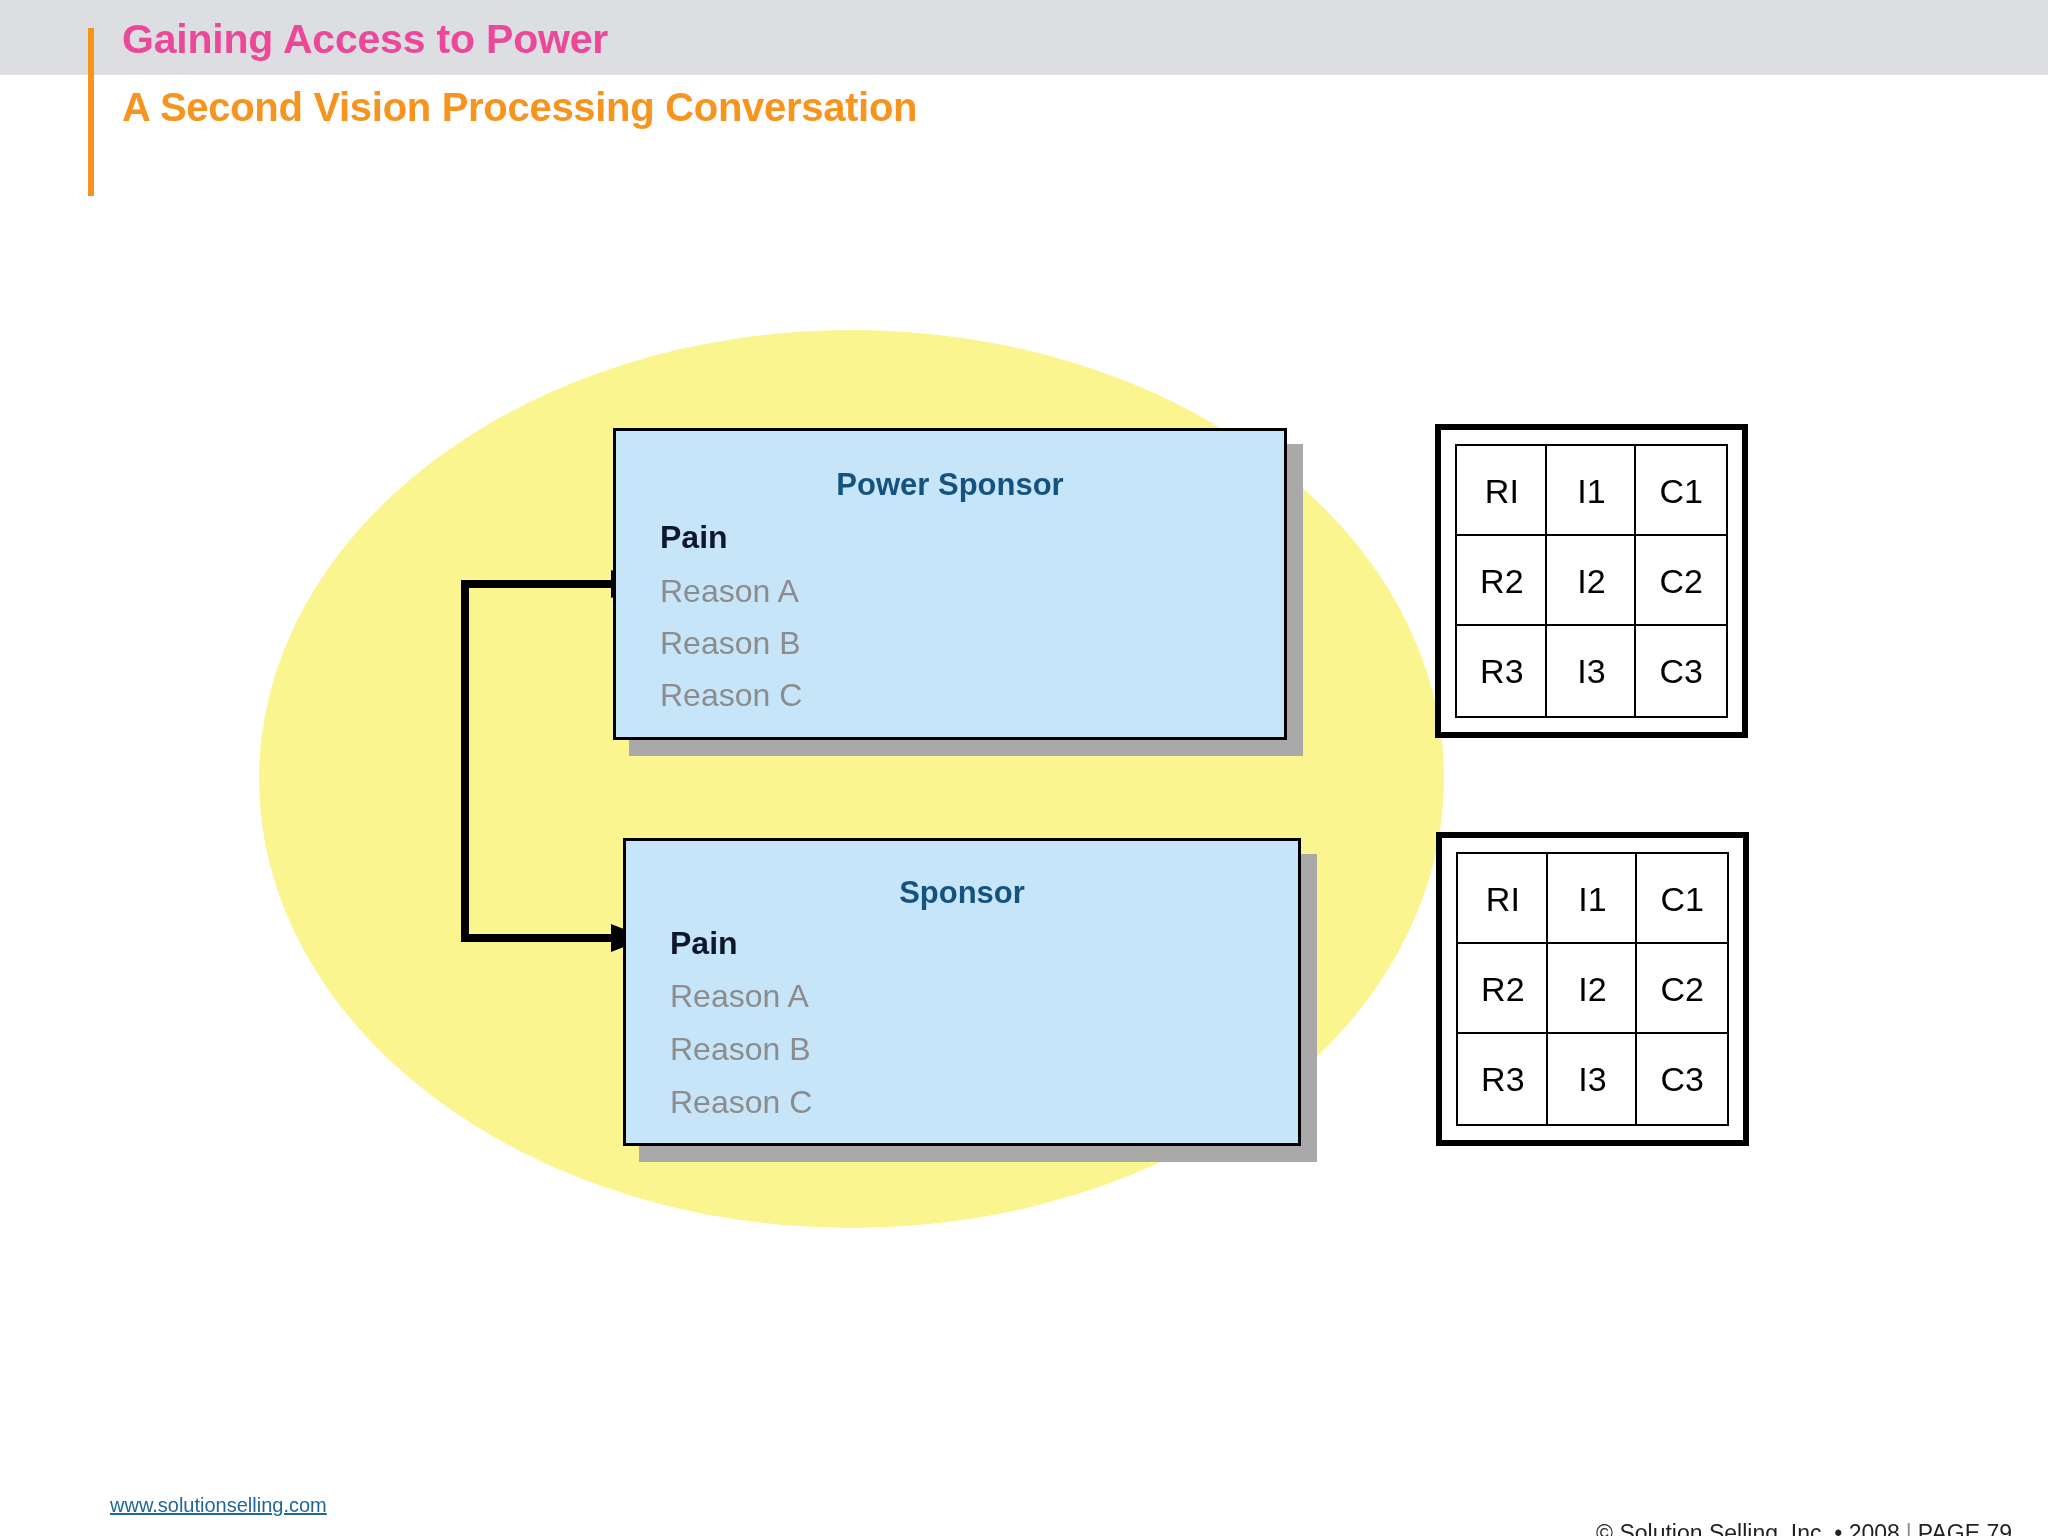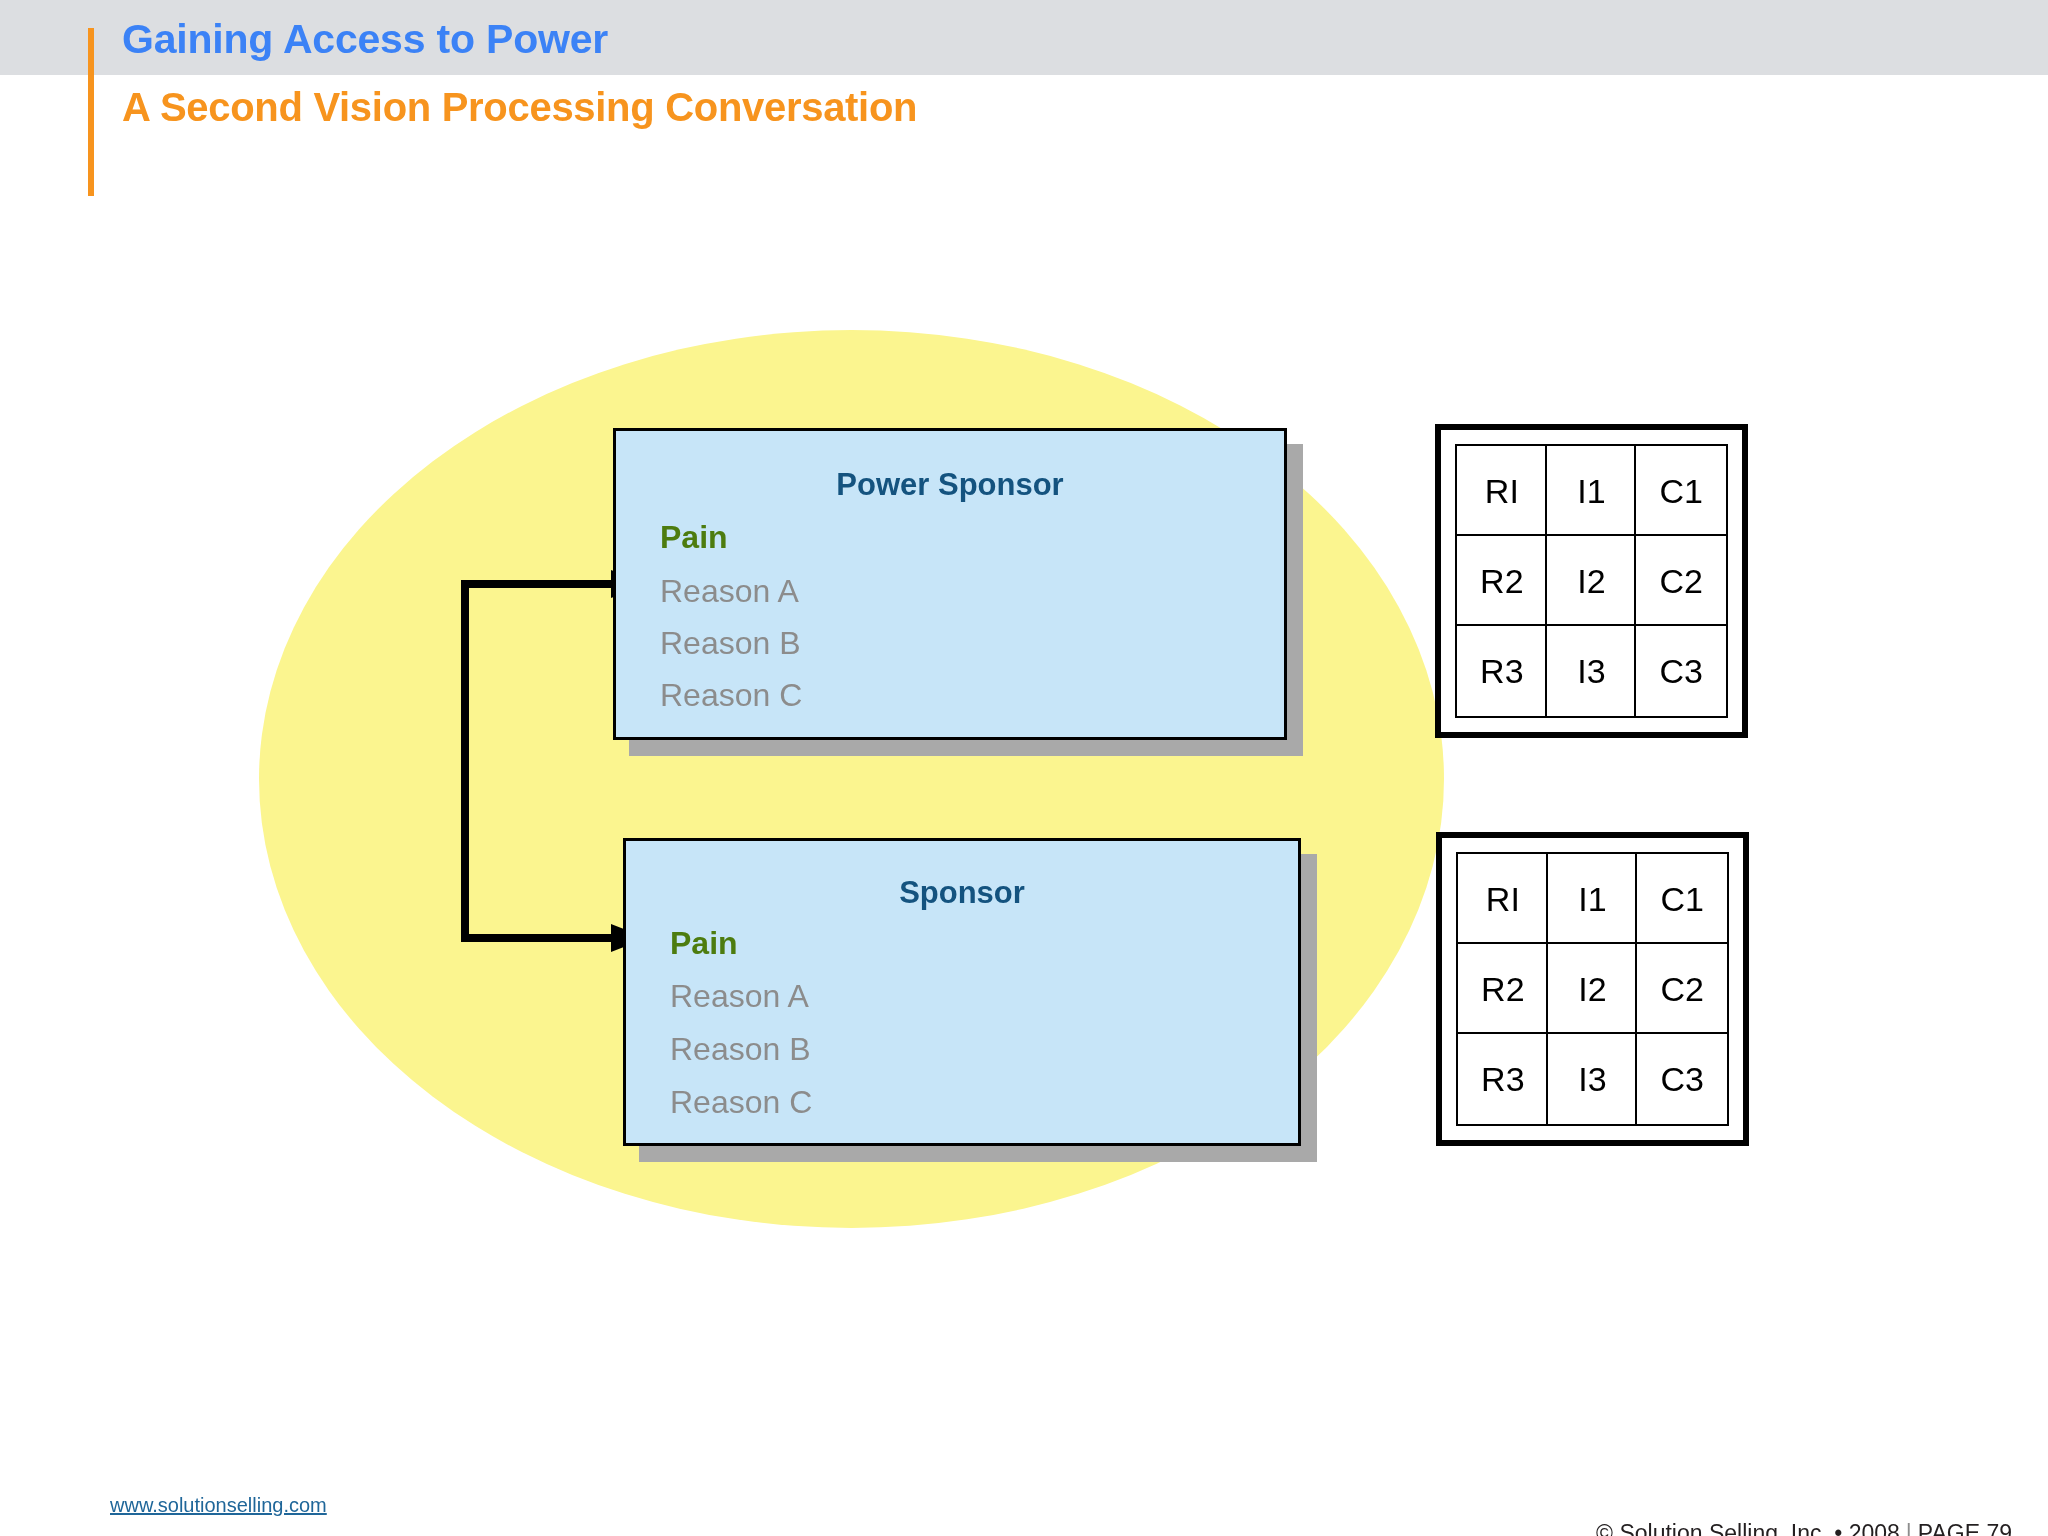--- a/index.html
+++ b/index.html
@@ -31,21 +31,21 @@
     width: 6px;
     height: 168px;
     background: #f7941e;
   }
   #page-title {
     position: absolute;
     left: 122px;
     top: 16px;
     font-size: 41px;
     font-weight: bold;
-    color: #3b82f6;
+    color: #ec4899;
     letter-spacing: -0.2px;
     white-space: nowrap;
   }
   #page-subtitle {
     position: absolute;
     left: 122px;
     top: 85px;
     font-size: 40px;
     font-weight: bold;
     color: #f7941e;
@@ -99,21 +99,21 @@
     right: 0;
     text-align: center;
     font-size: 31px;
     font-weight: bold;
     color: #14537f;
   }
   .persona-pain {
     position: absolute;
     font-size: 32px;
     font-weight: bold;
-    color: #4d7c0f;
+    color: #0f172a;
   }
   .persona-reason {
     position: absolute;
     font-size: 32px;
     font-weight: normal;
     color: #8c8c8c;
   }
 
   
   .ric-grid {

